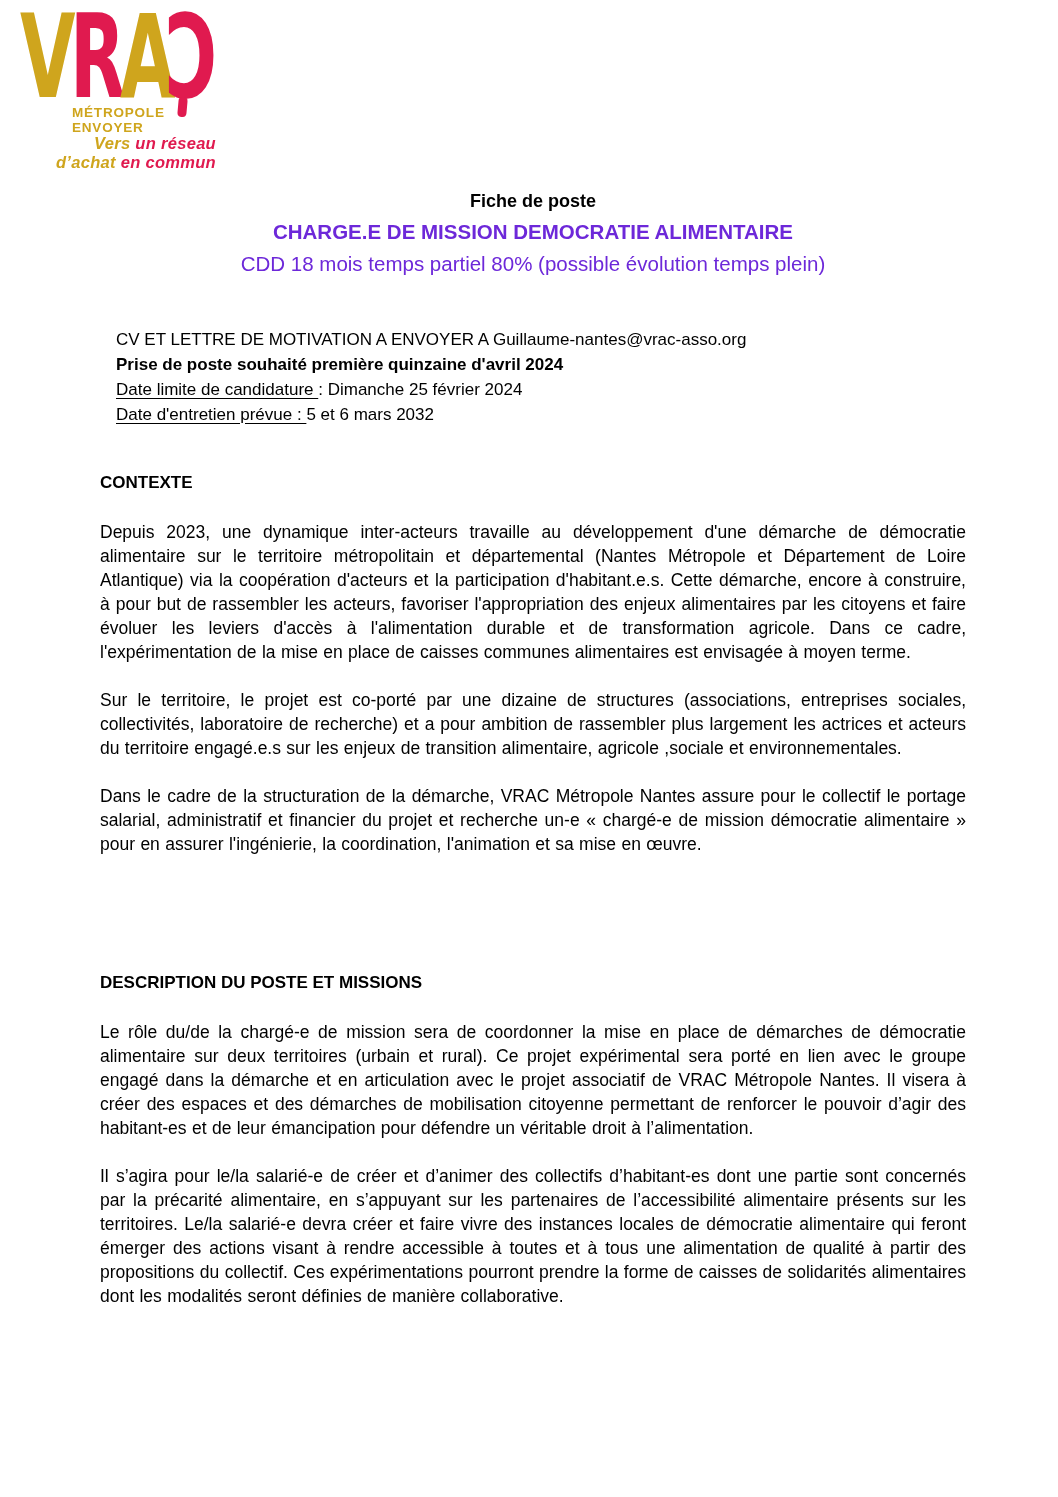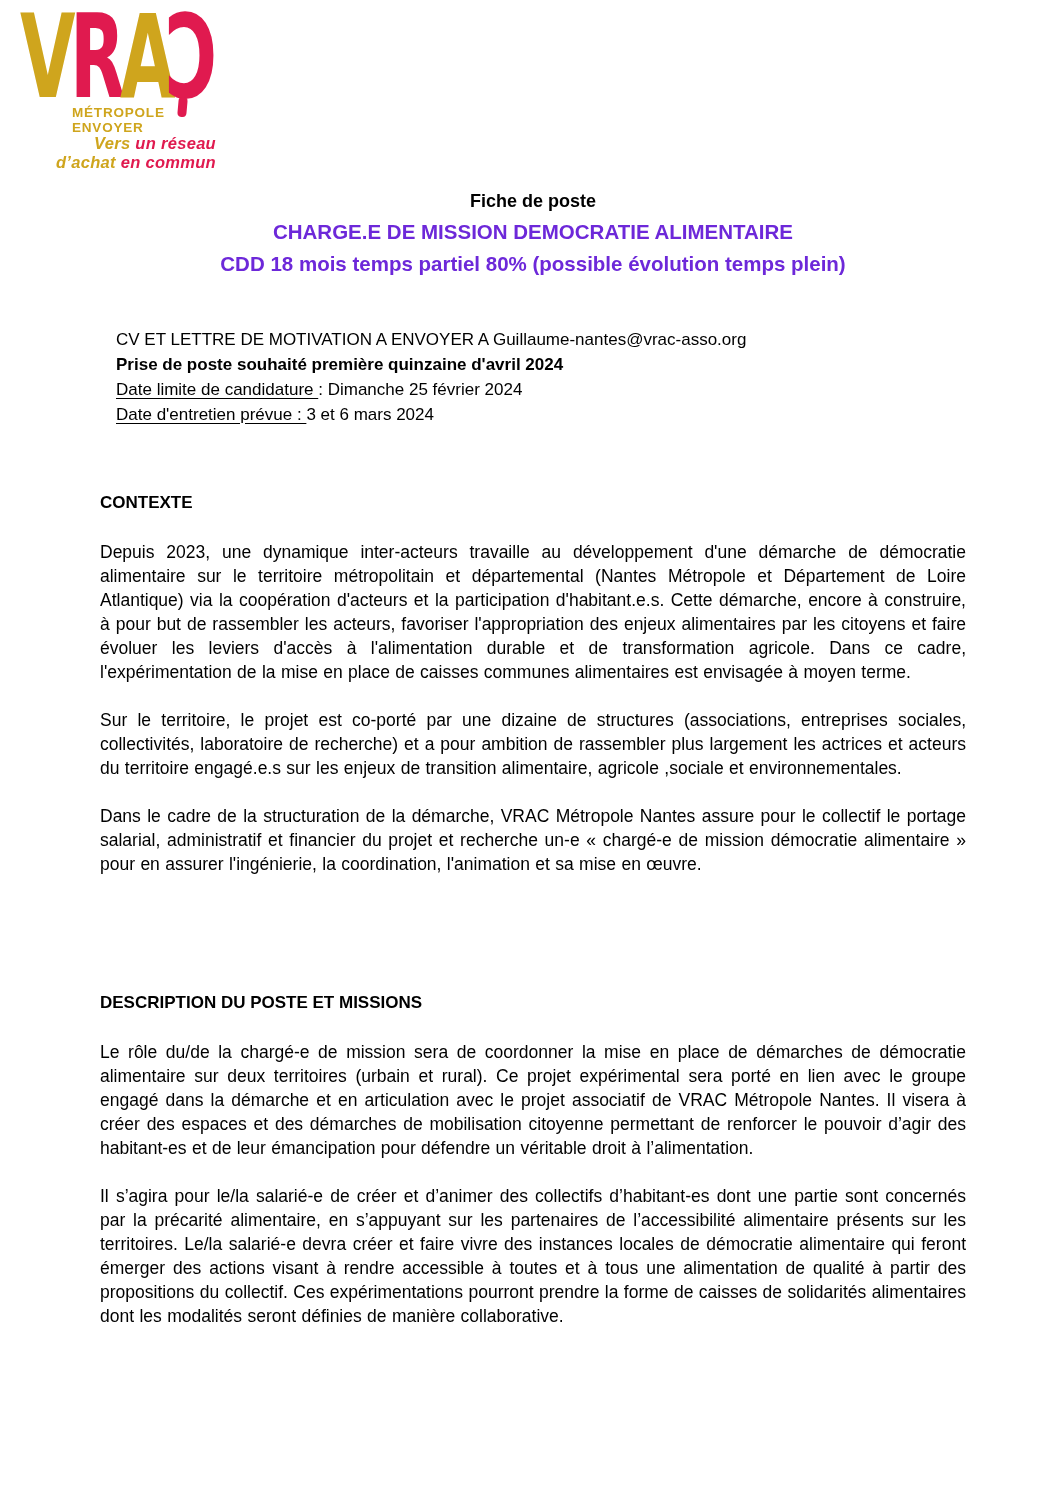--- a/index.html
+++ b/index.html
@@ -34,29 +34,29 @@
     position:absolute; left:-4px; top:126px; width:200px; text-align:right;
     font-weight:bold; font-size:16.5px; line-height:19px; white-space:nowrap;
     letter-spacing:0.3px;
     font-style:italic;
   }
 
   
   .title-block { position:absolute; left:100px; top:188px; width:866px; text-align:center; }
   .doc-type   { font-size:18px;   font-weight:bold; line-height:27px; }
   .doc-title  { font-size:20.5px; font-weight:bold; line-height:30px; margin-top:2px; }
-  .doc-title2 { font-size:20.5px; font-weight:bold; line-height:30px; margin-top:2px; }
+  .doc-title2 { font-size:20.5px; font-weight:normal; line-height:30px; margin-top:2px; }
 
   
   .contact { position:absolute; left:116px; top:327px; width:866px; font-size:17px; line-height:25px; }
   .contact .bold { font-weight:bold; }
   .u { text-decoration:underline; text-underline-offset:3px; }
 
   
-  .section { position:absolute; left:100px; width:866px;margin-top:20px; }
+  .section { position:absolute; left:100px; width:866px; }
   .section-contexte    { top:471px; }
   .section-description { top:971px; }
   .section h2 { font-size:17px; font-weight:bold; line-height:24px; margin-bottom:25px; }
   .section p  {
     font-size:17.5px; line-height:24px; text-align:justify; margin-bottom:24px;
     word-spacing:0.5px;
   }
 </style>
 </head>
 <body>
@@ -81,21 +81,21 @@
   <div class="title-block">
     <div class="doc-type">Fiche de poste</div>
     <div class="doc-title red">CHARGE.E DE MISSION DEMOCRATIE ALIMENTAIRE</div>
     <div class="doc-title2 red">CDD 18 mois temps partiel 80% (possible évolution temps plein)</div>
   </div>
 
   <div class="contact">
     <div>CV ET LETTRE DE MOTIVATION A ENVOYER A Guillaume-nantes@vrac-asso.org</div>
     <div class="bold">Prise de poste souhaité première quinzaine d'avril 2024</div>
     <div><span class="u">Date limite de candidature </span><span>: Dimanche 25 février 2024</span></div>
-    <div><span class="u">Date d'entretien prévue : </span><span>3 et 6 mars 2024</span></div>
+    <div><span class="u">Date d'entretien prévue : </span><span>5 et 6 mars 2032</span></div>
   </div>
 
   <div class="section section-contexte">
     <h2>CONTEXTE</h2>
     <p>Depuis 2023, une dynamique inter-acteurs travaille au développement d'une démarche de démocratie alimentaire sur le territoire métropolitain et départemental (Nantes Métropole et Département de Loire Atlantique) via la coopération d'acteurs et la participation d'habitant.e.s. Cette démarche, encore à construire, à pour but de rassembler les acteurs, favoriser l'appropriation des enjeux alimentaires par les citoyens et faire évoluer les leviers d'accès à l'alimentation durable et de transformation agricole. Dans ce cadre, l'expérimentation de la mise en place de caisses communes alimentaires est envisagée à moyen terme.</p>
     <p>Sur le territoire, le projet est co-porté par une  dizaine de structures (associations, entreprises sociales, collectivités, laboratoire de recherche) et a pour ambition de rassembler plus largement les actrices et acteurs du territoire engagé.e.s sur les enjeux de transition alimentaire, agricole ,sociale et environnementales.</p>
     <p>Dans le cadre de la structuration de la démarche, VRAC Métropole Nantes assure pour le collectif le portage salarial, administratif et financier du projet et recherche un-e « chargé-e de mission démocratie alimentaire » pour en assurer l'ingénierie, la coordination, l'animation et sa mise en œuvre.</p>
   </div>
 
   <div class="section section-description">

